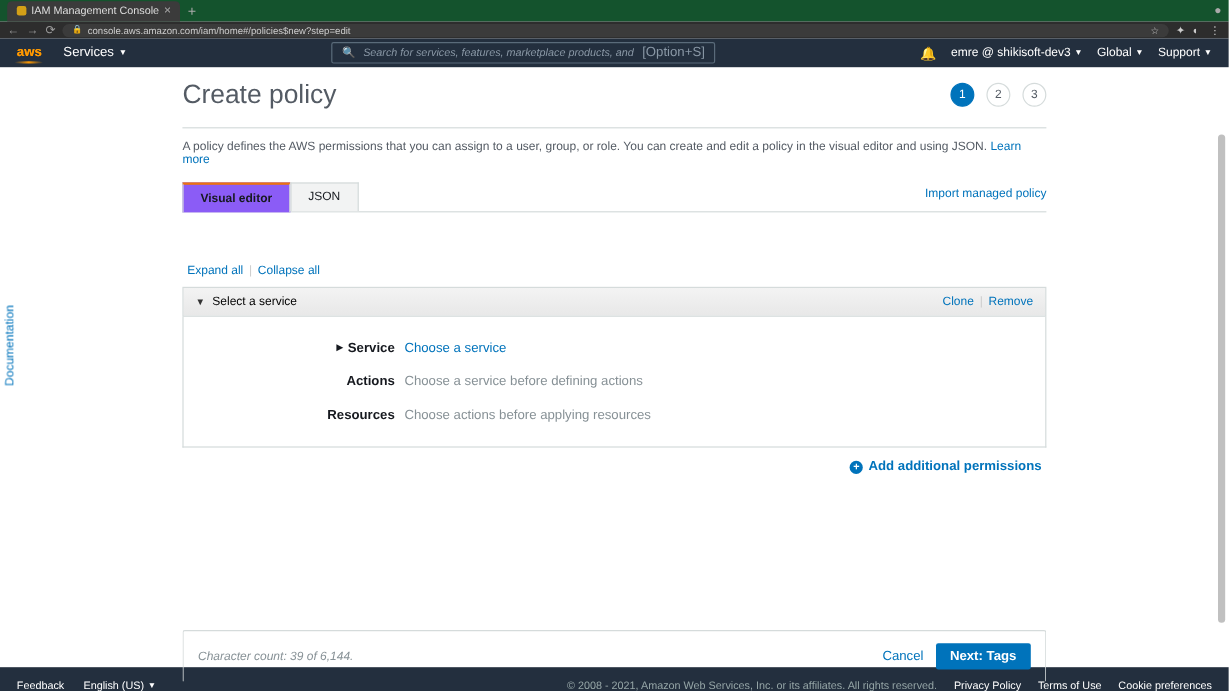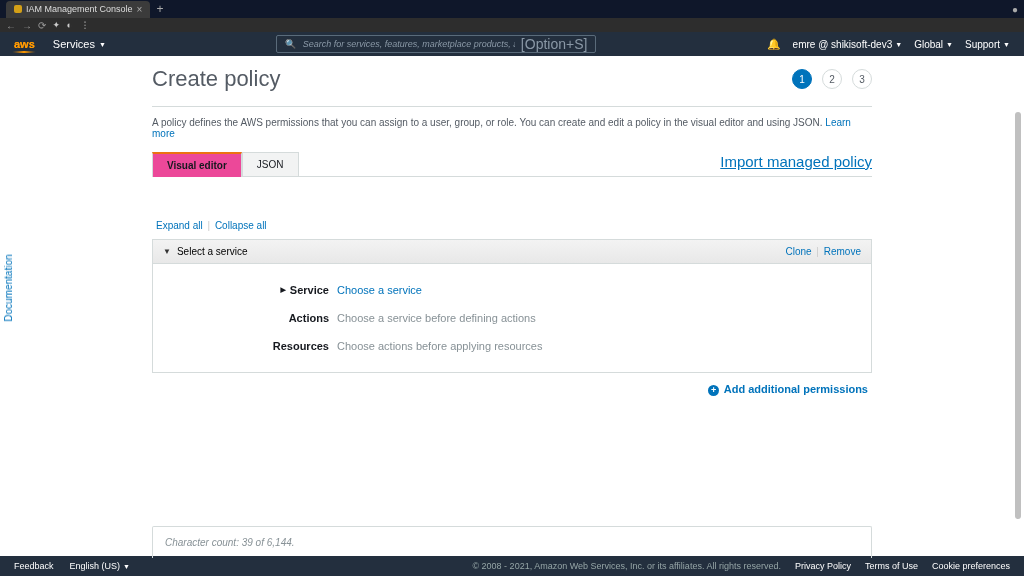--- a/index.html
+++ b/index.html
@@ -1,19 +1,19 @@
 <!DOCTYPE html>
 <html><head>
 <meta charset="utf-8">
 <style>
 * { margin: 0; padding: 0; box-sizing: border-box; font-family: -apple-system, BlinkMacSystemFont, "Segoe UI", Arial, sans-serif; }
 body { width: 1024px; height: 576px; overflow: hidden; background: #fff; }
 
 
-.browser-chrome { background: #0f172a; height: 18px; display: flex; align-items: center; padding: 0 6px; }
+.browser-chrome { background: #14532d; height: 18px; display: flex; align-items: center; padding: 0 6px; }
 .tab { background: #3b3b3b; color: #ddd; font-size: 9px; padding: 3px 8px; display: flex; align-items: center; gap: 4px; border-radius: 4px 4px 0 0; }
 .tab .favicon { width: 8px; height: 8px; background: #d4a017; border-radius: 2px; }
 .tab .close { color: #aaa; font-size: 10px; cursor: pointer; }
 .new-tab { color: #aaa; font-size: 12px; margin-left: 6px; cursor: pointer; }
 .chrome-dots { margin-left: auto; color: #aaa; font-size: 10px; }
 
 .url-bar-row { background: #2d2d2d; height: 14px; display: flex; align-items: center; padding: 0 6px; gap: 6px; }
 .nav-btn { color: #9a9a9a; font-size: 10px; cursor: pointer; }
 .url-bar { flex: 1; background: #3b3b3b; border-radius: 10px; height: 11px; display: flex; align-items: center; padding: 0 8px; color: #ccc; font-size: 8px; gap: 4px; }
 .url-bar .lock { font-size: 7px; color: #bbb; }
@@ -25,21 +25,21 @@
 .aws-header { background: #232f3e; height: 24px; display: flex; align-items: center; padding: 0 14px; gap: 18px; }
 .aws-logo { color: #ff9900; font-weight: bold; font-size: 11px; text-shadow: 0 0 0 #ff9900; position: relative; }
 .aws-logo::after { content: ""; display: block; width: 24px; height: 2px; background: linear-gradient(90deg, transparent, #ff9900, transparent); position: absolute; bottom: -3px; left: -2px; border-radius: 50%; }
 .services-btn { color: #fff; font-size: 11px; display: flex; align-items: center; gap: 4px; cursor: pointer; }
 .services-btn .caret { font-size: 7px; }
 .search-wrap { margin-left: auto; margin-right: auto; }
 .search-box { background: #232f3e; border: 1px solid #5a6b7a; border-radius: 2px; width: 320px; height: 18px; display: flex; align-items: center; padding: 0 8px; gap: 6px; }
 .search-box input { background: transparent; border: none; outline: none; color: #fff; font-size: 9px; flex: 1; font-style: italic; }
 .search-box input::placeholder { color: #8a98a6; }
 .search-box .search-icon { color: #fff; font-size: 9px; }
-.search-box .shortcut { color: #8a98a6; font-size: 14px; }
+.search-box .shortcut { color: #8a98a6; font-size: 11px; }
 .header-right { display: flex; align-items: center; gap: 12px; }
 .header-right .item { color: #fff; font-size: 10px; display: flex; align-items: center; gap: 3px; cursor: pointer; }
 .header-right .caret { font-size: 7px; }
 .bell { color: #fff; font-size: 11px; }
 
 
 .app-body { display: flex; height: calc(576px - 18px - 14px - 24px - 20px); position: relative; }
 .doc-tab { position: fixed; left: 0; top: 50%; transform: translateY(-50%) rotate(180deg); writing-mode: vertical-rl; color: #0073bb; font-size: 10px; padding: 8px 3px; cursor: pointer; }
 
 .scroll-track { position: absolute; right: 3px; top: 56px; width: 6px; height: 420px; background: transparent; }
@@ -49,24 +49,24 @@
 .title-row { display: flex; align-items: center; margin-bottom: 14px; }
 .page-title { font-size: 22px; color: #545b64; font-weight: 400; }
 .steps { margin-left: auto; display: flex; gap: 10px; }
 .step { width: 20px; height: 20px; border-radius: 50%; display: flex; align-items: center; justify-content: center; font-size: 10px; border: 1px solid #d5dbdb; color: #545b64; }
 .step.active { background: #0073bb; color: #fff; border-color: #0073bb; }
 .divider { height: 1px; background: #d5dbdb; margin-bottom: 10px; }
 .desc { font-size: 10px; color: #545b64; margin-bottom: 12px; }
 .desc a { color: #0073bb; text-decoration: none; }
 
 .tabs-row { display: flex; align-items: center; border-bottom: 1px solid #d5dbdb; }
-.tab-item { padding: 6px 14px; font-size: 10px; border: 1px solid #d5dbdb; border-bottom: none; background: #ec4899; color: #16191f; cursor: pointer; position: relative; }
+.tab-item { padding: 6px 14px; font-size: 10px; border: 1px solid #d5dbdb; border-bottom: none; background: #8b5cf6; color: #16191f; cursor: pointer; position: relative; }
 .tab-item.active { border-top: 2px solid #ec7211; font-weight: bold; bottom: -1px; }
 .tab-item.inactive { background: #f2f3f3; }
-.import-link { margin-left: auto; font-size: 15px; color: #0073bb; text-decoration: underline; cursor: pointer; padding-bottom: 4px; }
+.import-link { margin-left: auto; font-size: 10px; color: #0073bb; cursor: pointer; padding-bottom: 4px; }
 
 .expand-row { padding: 8px 4px; font-size: 10px; margin-top: 35px; }
 .expand-row a { color: #0073bb; text-decoration: none; cursor: pointer; }
 .expand-row .sep { color: #ccc; margin: 0 2px; }
 
 .section-header { background: linear-gradient(#f3f3f3, #e8e8e8); border: 1px solid #d5dbdb; padding: 6px 10px; display: flex; align-items: center; font-size: 10px; }
 .section-header .caret-down { font-size: 8px; margin-right: 6px; color: #333; }
 .section-header .actions { margin-left: auto; }
 .section-header .actions a { color: #0073bb; text-decoration: none; cursor: pointer; }
 .section-header .actions .sep { color: #ccc; margin: 0 2px; }
@@ -81,21 +81,21 @@
 .add-perm { text-align: right; padding: 10px 4px 0 0; font-size: 11px; color: #0073bb; font-weight: bold; cursor: pointer; }
 .add-perm .plus { display: inline-block; width: 11px; height: 11px; border-radius: 50%; background: #0073bb; color: #fff; font-size: 9px; line-height: 11px; text-align: center; margin-right: 2px; }
 
 .bottom-card { border: 1px solid #d5dbdb; border-radius: 2px 2px 0 0; margin-top: 130px; padding: 10px 12px; display: flex; align-items: center; border-bottom: none; }
 .char-count { font-size: 10px; font-style: italic; color: #879196; }
 .btn-row { margin-left: auto; display: flex; gap: 10px; align-items: center; }
 .btn-cancel { color: #0073bb; font-size: 11px; cursor: pointer; }
 .btn-primary { background: #0073bb; color: #fff; border: none; padding: 5px 12px; font-size: 11px; font-weight: bold; border-radius: 2px; cursor: pointer; }
 
 
-.footer { background: #232f3e; height: 20px; display: flex; align-items: center; padding: 0 14px; font-size: 9px; color: #fff; }
+.footer { background: #232f3e; height: 20px; display: flex; align-items: flex-end; padding: 0 14px; font-size: 9px; color: #fff; }
 .footer .left { display: flex; gap: 16px; }
 .footer .left a { color: #fff; text-decoration: none; display: flex; align-items: center; gap: 3px; }
 .footer .right { margin-left: auto; display: flex; gap: 14px; align-items: center; }
 .footer .copyright { color: #95a5a6; }
 .footer .right a { color: #fff; text-decoration: none; }
 </style>
 </head>
 <body>
 
 <div class="browser-chrome">
@@ -104,20 +104,25 @@
     <span>IAM Management Console</span>
     <span class="close">×</span>
   </div>
   <span class="new-tab">+</span>
   <span class="chrome-dots">●</span>
 </div>
 <div class="url-bar-row">
   <span class="nav-btn">←</span>
   <span class="nav-btn">→</span>
   <span class="nav-btn">⟳</span>
+  <div class="url-bar">
+    <span class="lock">🔒</span>
+    <span>console.aws.amazon.com/iam/home#/policies$new?step=edit</span>
+    <span class="star">☆</span>
+  </div>
   <div class="ext-icons">
     <span>✦</span>
     <span>◐</span>
     <span>⋮</span>
   </div>
 </div>
 
 <div class="aws-header">
   <span class="aws-logo">aws</span>
   <span class="services-btn">
@@ -209,20 +214,24 @@
       </div>
     </div>
 
     <div class="add-perm">
       <span class="plus">+</span>
       <span>Add additional permissions</span>
     </div>
 
     <div class="bottom-card">
       <span class="char-count">Character count: 39 of 6,144.</span>
+      <div class="btn-row">
+        <span class="btn-cancel">Cancel</span>
+        <button class="btn-primary">Next: Tags</button>
+      </div>
     </div>
   </div>
 </div>
 
 <div class="footer">
   <div class="left">
     <a href="#">Feedback</a>
     <a href="#">
       <span>English (US)</span>
       <span style="font-size:7px;">▼</span>

